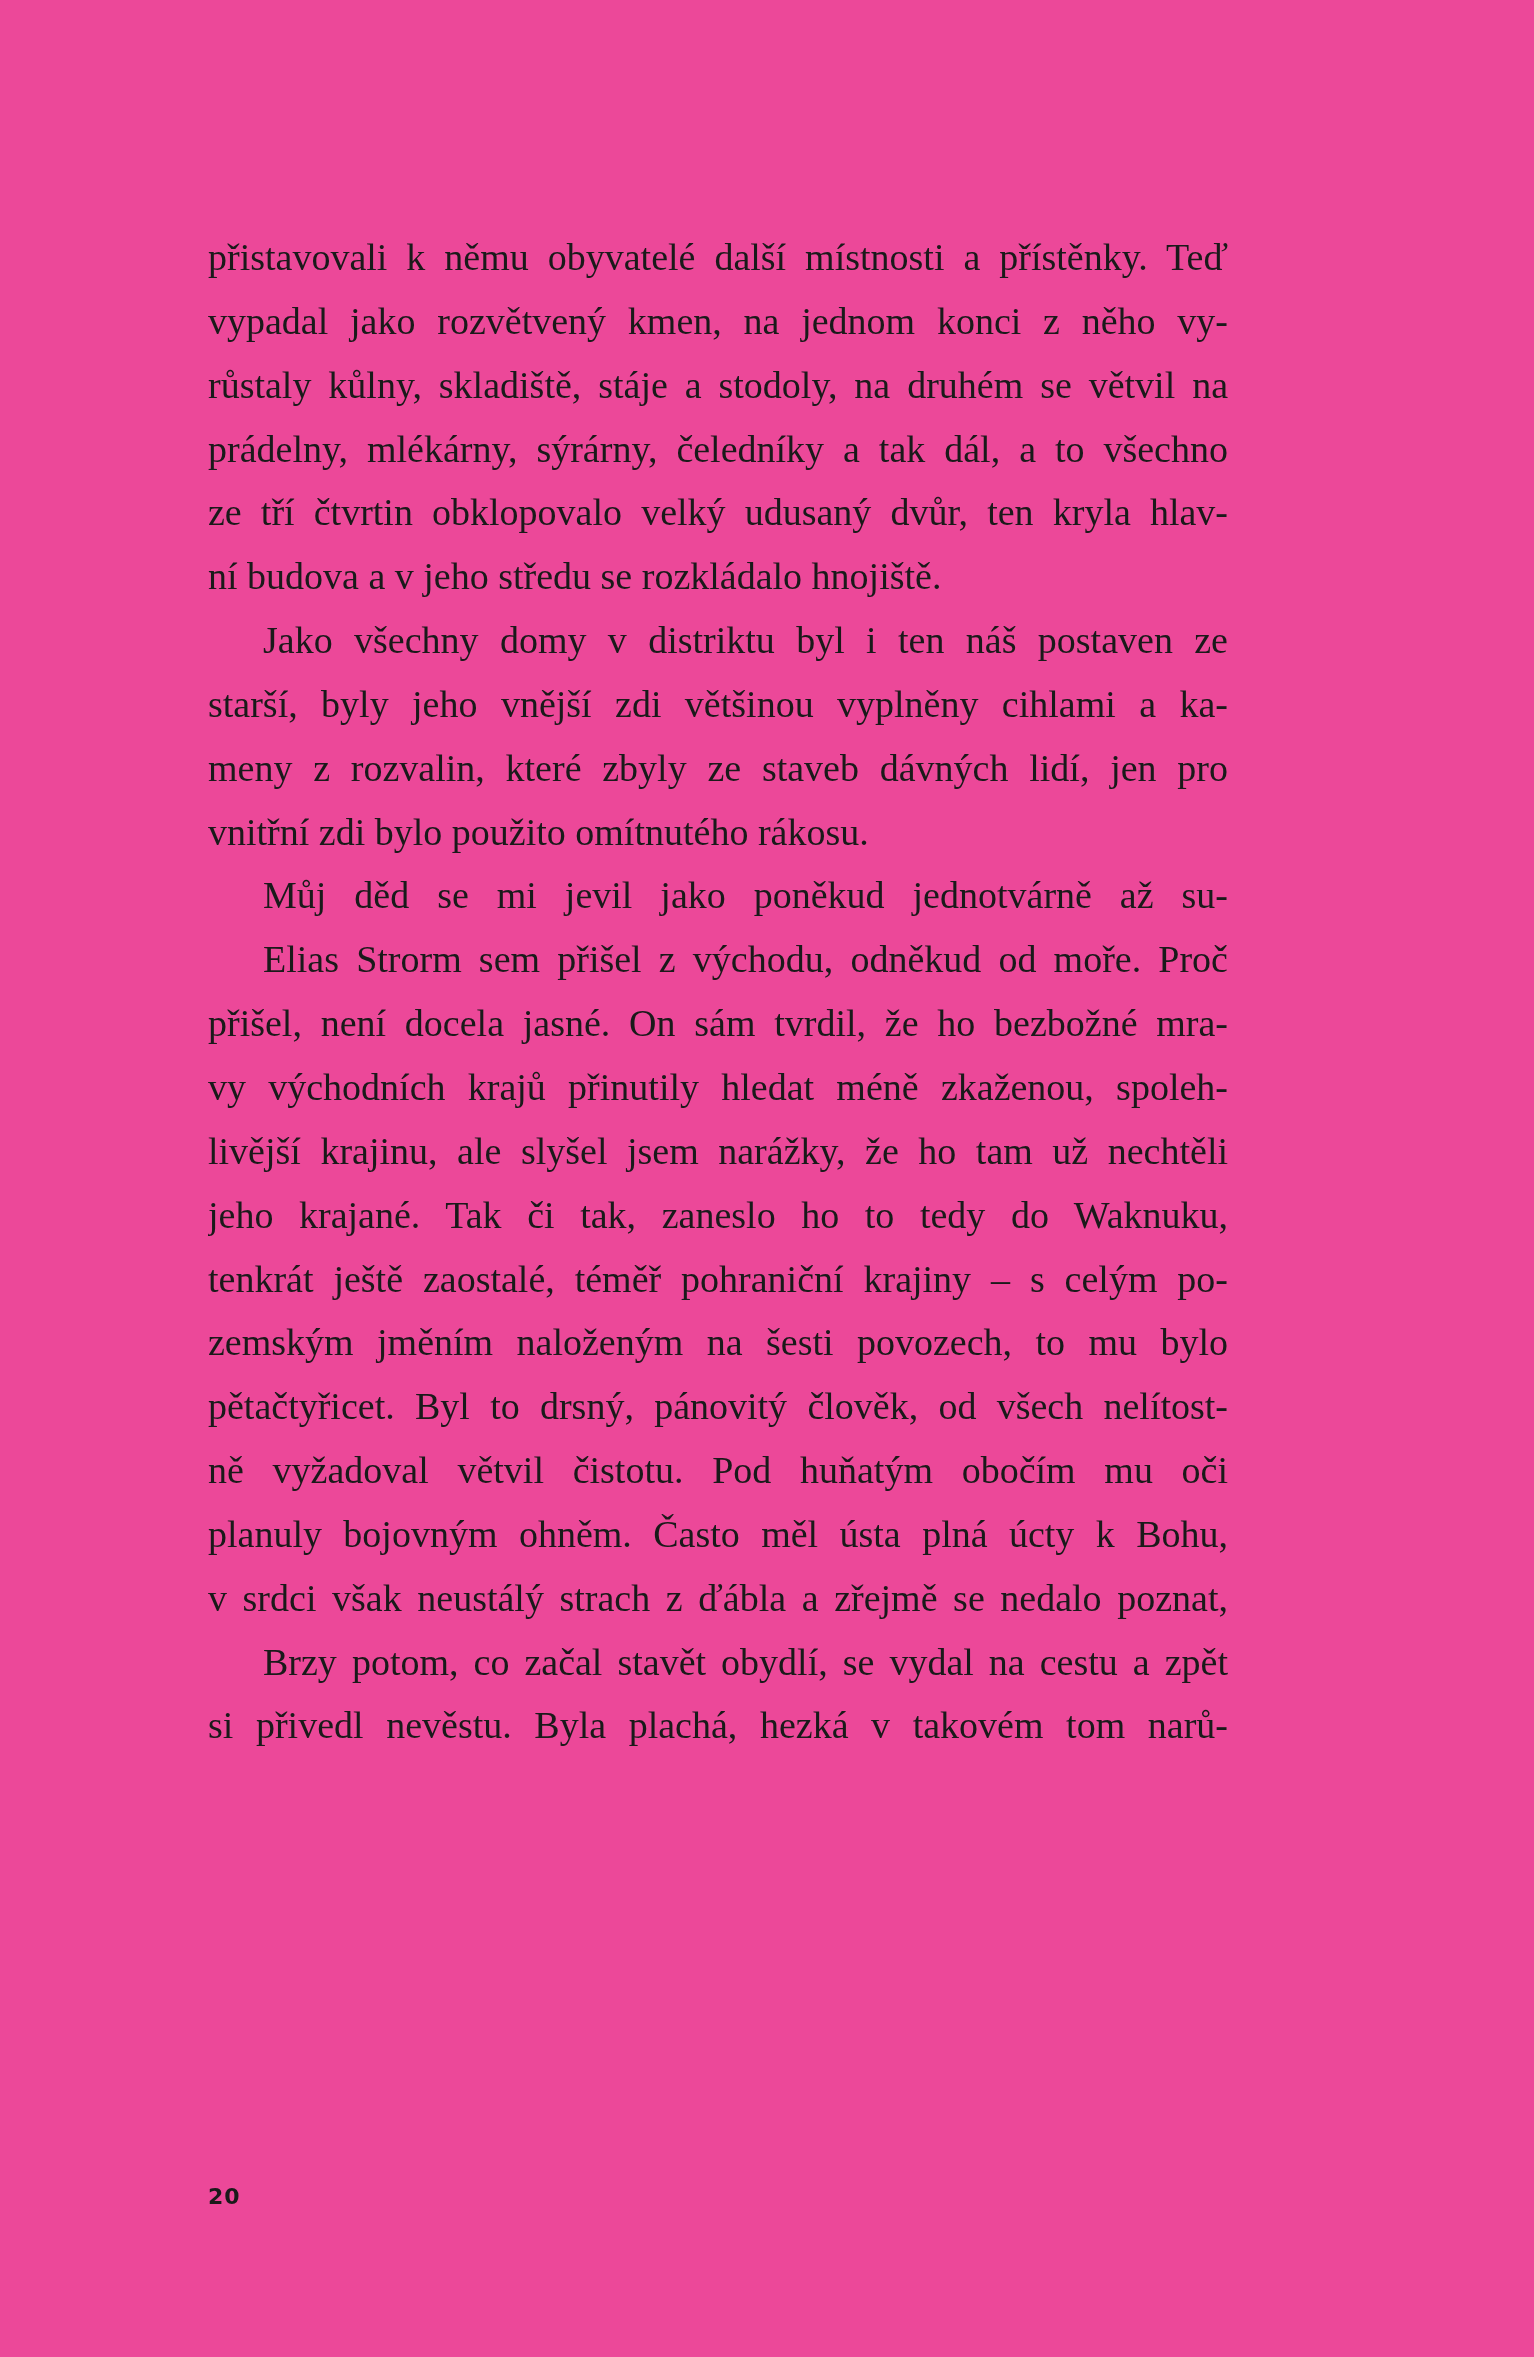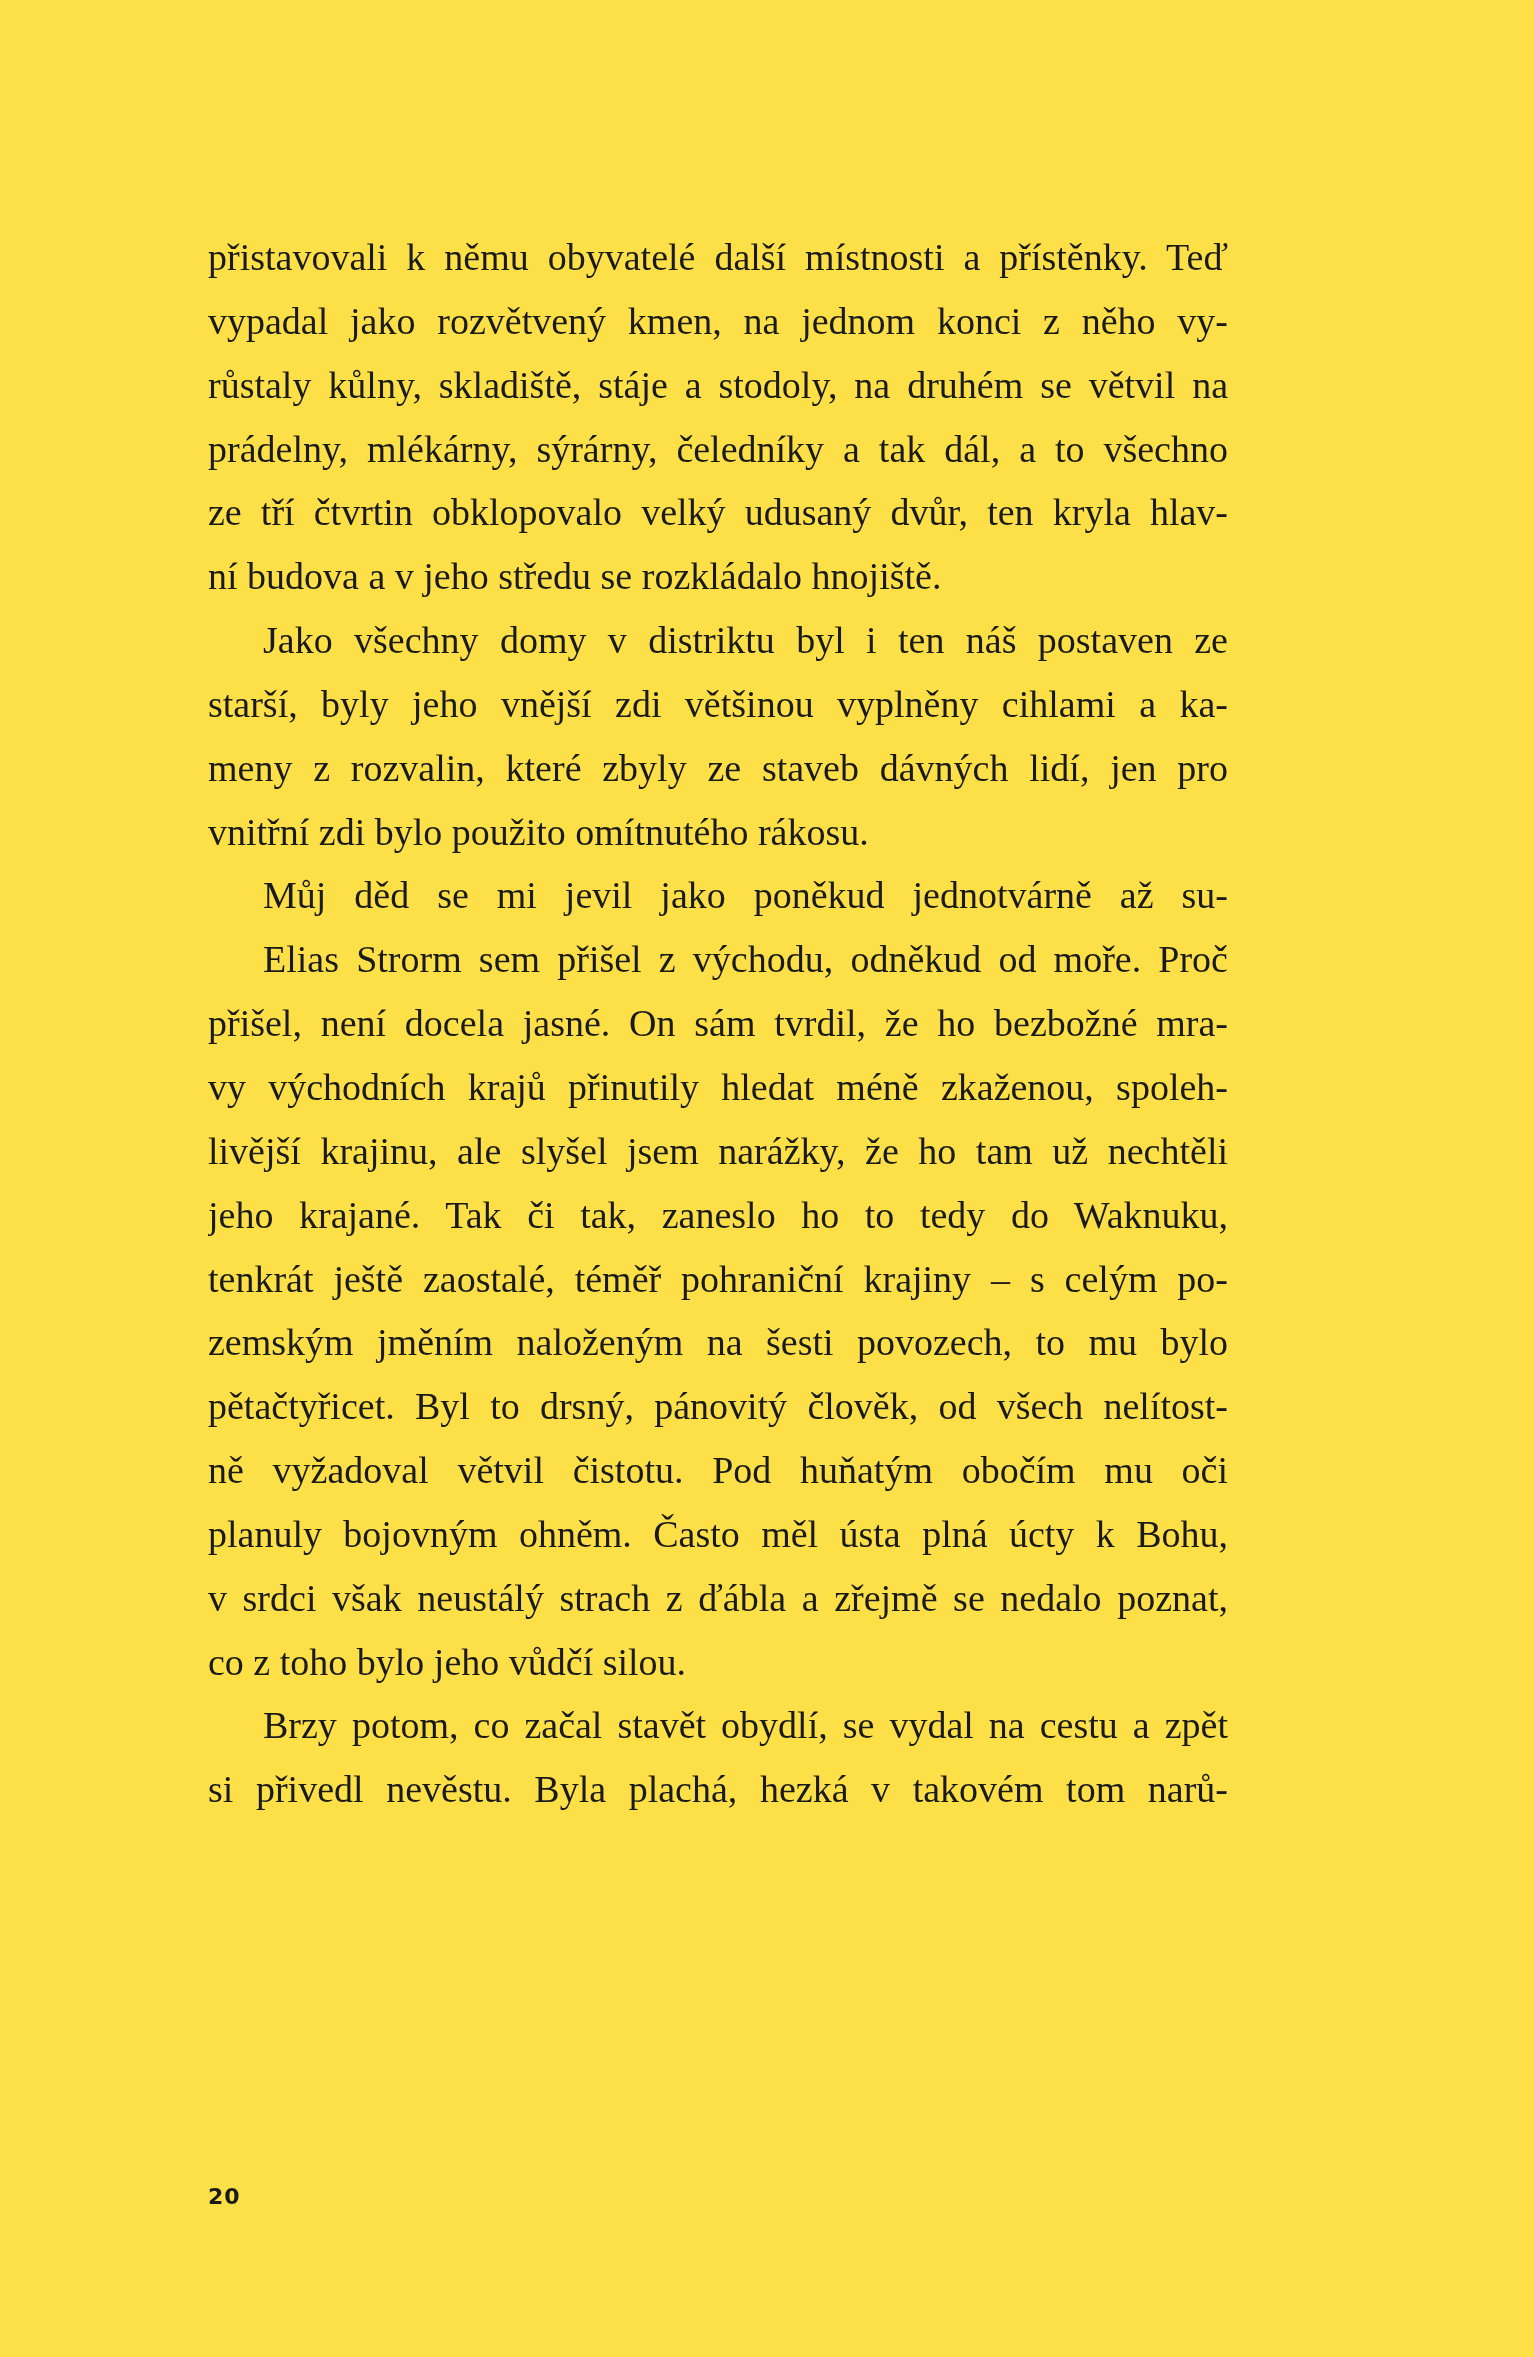--- a/index.html
+++ b/index.html
@@ -11,21 +11,21 @@
       width: 1534px;
       height: 2357px;
       position: relative;
       overflow: hidden;
     }
     .page {
       position: absolute;
       left: 0; top: 0;
       width: 1534px;
       height: 2357px;
-      background: #fde047;
+      background: #ec4899;
     }
     .text-block {
       position: absolute;
       left: 208px;
       top: 226px;
       width: 1020px;
       font-family: "Liberation Serif", "DejaVu Serif", serif;
       font-size: 38px;
       line-height: 63.85px;
       color: #1a1a1a;
@@ -86,21 +86,20 @@
       <span class="line">přišel, není docela jasné. On sám tvrdil, že ho bezbožné mra-</span>
       <span class="line">vy východních krajů přinutily hledat méně zkaženou, spoleh-</span>
       <span class="line">livější krajinu, ale slyšel jsem narážky, že ho tam už nechtěli</span>
       <span class="line">jeho krajané. Tak či tak, zaneslo ho to tedy do Waknuku,</span>
       <span class="line">tenkrát ještě zaostalé, téměř pohraniční krajiny – s celým po-</span>
       <span class="line">zemským jměním naloženým na šesti povozech, to mu bylo</span>
       <span class="line">pětačtyřicet. Byl to drsný, pánovitý člověk, od všech nelítost-</span>
       <span class="line">ně vyžadoval větvil čistotu. Pod huňatým obočím mu oči</span>
       <span class="line">planuly bojovným ohněm. Často měl ústa plná úcty k Bohu,</span>
       <span class="line">v srdci však neustálý strach z ďábla a zřejmě se nedalo poznat,</span>
-      <span class="line last">co z toho bylo jeho vůdčí silou.</span>
     </div>
 
     <div class="paragraph">
       <span class="line indent">Brzy potom, co začal stavět obydlí, se vydal na cestu a zpět</span>
       <span class="line">si přivedl nevěstu. Byla plachá, hezká v takovém tom narů-</span>
     </div>
 
   </div>
 
   <div class="page-number">20</div>

